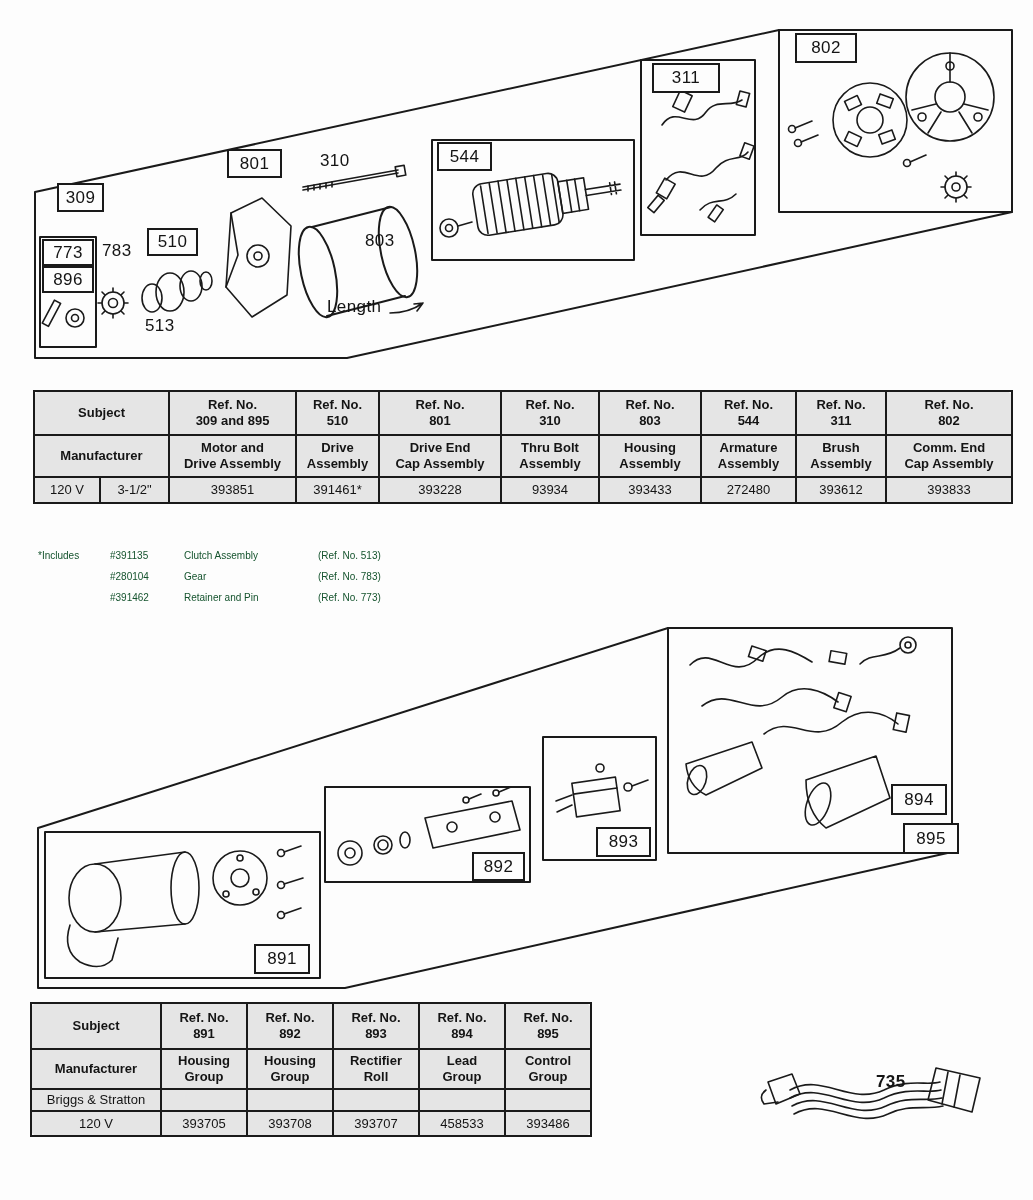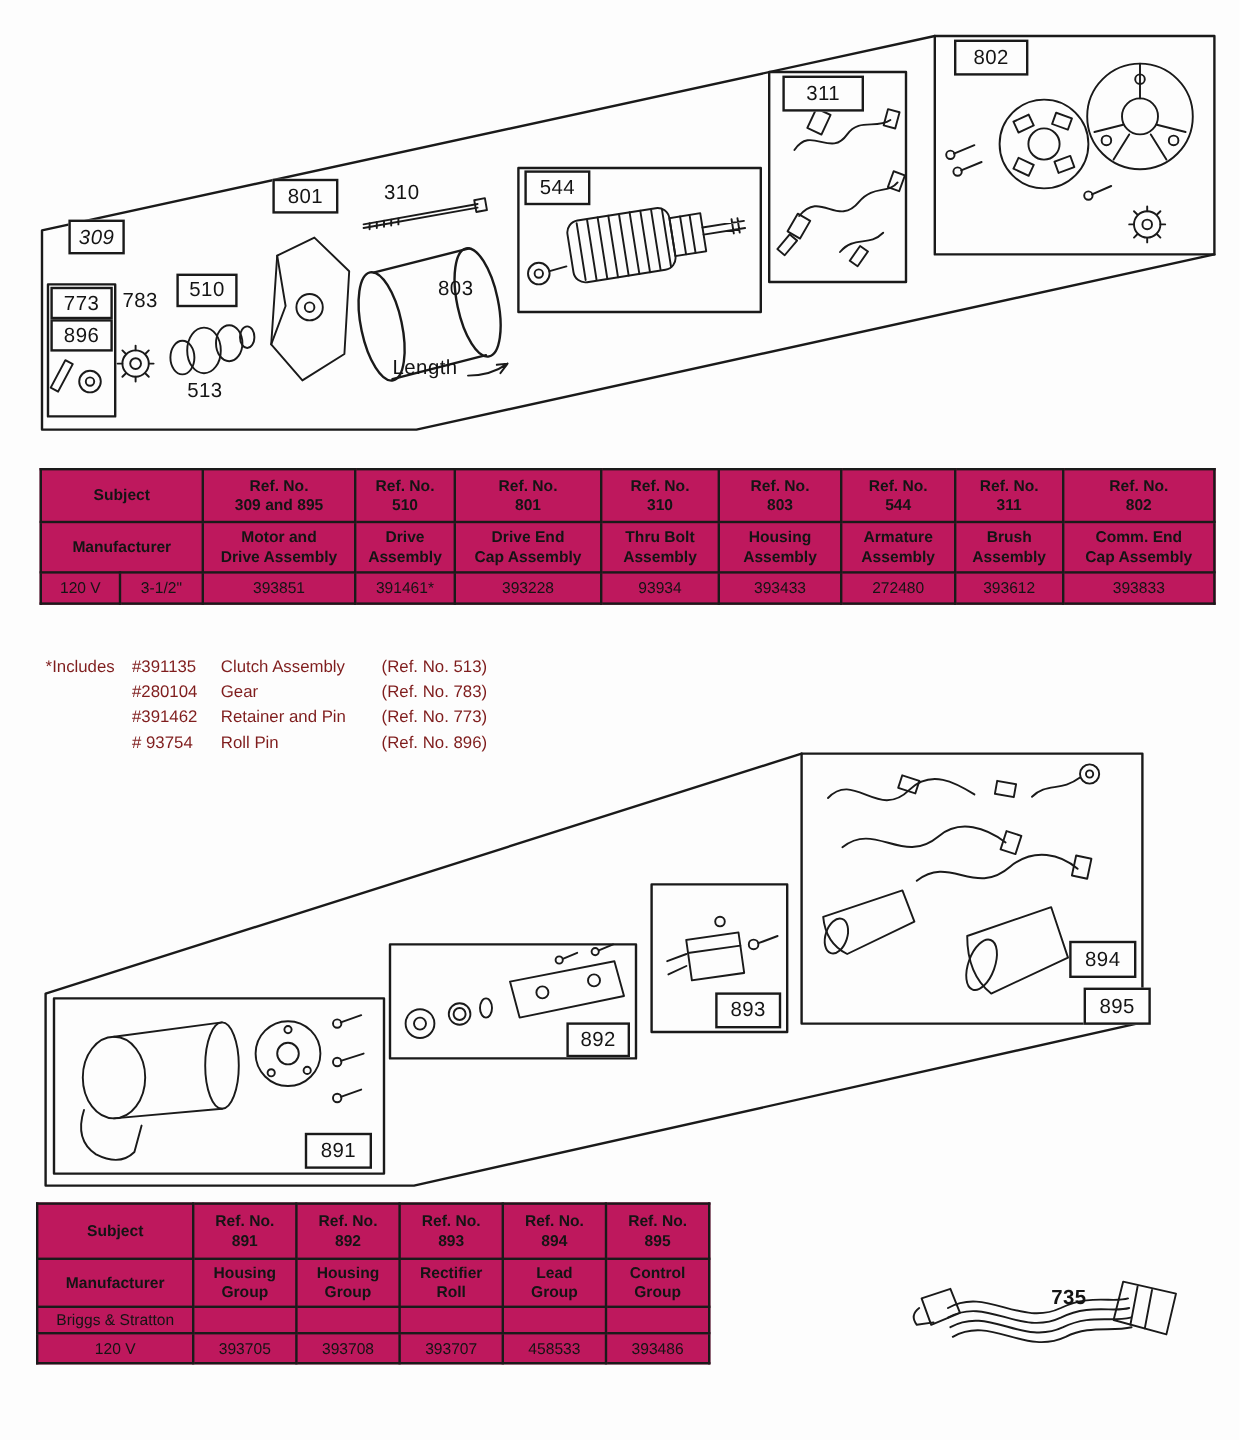--- a/index.html
+++ b/index.html
@@ -18,31 +18,32 @@
     position:absolute; font-size:17px; letter-spacing:.4px;
     color:#141414; white-space:nowrap;
   }
   .callout.boxed {
     border:2px solid #1a1a1a; background:#fdfdfd;
     display:flex; align-items:center; justify-content:center;
   }
 
   table.parts {
     position:absolute; border-collapse:collapse; table-layout:fixed;
-    background:#be185d;
+    background:#e5e5e5;
+    border-radius:10px;
   }
   table.parts td {
     border:2px solid #1a1a1a; text-align:center; vertical-align:middle;
     white-space:pre-line; padding:2px 3px;
     font-size:13px; line-height:1.25; color:#141414;
   }
   td.hdr { font-weight:bold; }
   td.val { font-size:13.5px; }
 
-  .footnote { position:absolute; font-size:14px; color:#7f1d1d; }
+  .footnote { position:absolute; font-size:10px; color:#14532d; }
   .footnote .frow { display:grid; grid-template-columns:72px 74px 134px auto; line-height:21px; }
 </style>
 </head>
 <body>
 
 <div class="page">
 
   <svg class="art" width="1033" height="1200" viewBox="0 0 1033 1200">
 
     <g>
@@ -216,26 +217,26 @@
         <path class="ln1" d="M792 1106 C824 1088 852 1122 886 1106 C908 1095 926 1102 942 1098"></path>
         <path class="ln1" d="M794 1114 C826 1096 854 1130 888 1114 C908 1104 926 1110 943 1106"></path>
         <path class="ln1" d="M768 1082 L792 1074 L800 1094 L776 1104 Z"></path>
         <path class="ln1" d="M766 1090 Q758 1096 764 1104 L778 1102"></path>
         <path class="ln1" d="M936 1068 L980 1078 L972 1112 L928 1100 Z"></path>
         <path class="ln1" d="M948 1072 L942 1104 M960 1075 L954 1107"></path>
       </g>
     </g>
   </svg>
 
-  <div class="callout boxed" style="left:57px;top:183px;width:47px;height:29px;font-style:italic;">309</div>
+  <div class="callout boxed" style="left:57px;top:183px;width:47px;height:29px;">309</div>
   <div class="callout boxed" style="left:42px;top:239px;width:52px;height:27px;">773</div>
   <div class="callout boxed" style="left:42px;top:266px;width:52px;height:27px;">896</div>
   <div class="callout" style="left:102px;top:241px;">783</div>
   <div class="callout boxed" style="left:147px;top:228px;width:51px;height:28px;">510</div>
-  <div class="callout" style="left:156px;top:316px;">513</div>
+  <div class="callout" style="left:145px;top:316px;">513</div>
   <div class="callout boxed" style="left:227px;top:149px;width:55px;height:29px;">801</div>
   <div class="callout" style="left:320px;top:151px;">310</div>
   <div class="callout boxed" style="left:437px;top:142px;width:55px;height:29px;">544</div>
   <div class="callout" style="left:365px;top:231px;">803</div>
   <div class="callout" style="left:327px;top:297px;">Length</div>
   <div class="callout boxed" style="left:652px;top:63px;width:68px;height:30px;">311</div>
   <div class="callout boxed" style="left:795px;top:33px;width:62px;height:30px;">802</div>
 
   <table class="parts" style="left:33px; top:390px; width:978px;">
     <colgroup>
@@ -316,26 +317,20 @@
       <span>#280104</span>
       <span>Gear</span>
       <span>(Ref. No. 783)</span>
     </div>
     <div class="frow">
       <span></span>
       <span>#391462</span>
       <span>Retainer and Pin</span>
       <span>(Ref. No. 773)</span>
     </div>
-    <div class="frow">
-      <span></span>
-      <span># 93754</span>
-      <span>Roll Pin</span>
-      <span>(Ref. No. 896)</span>
-    </div>
   </div>
 
   <div class="callout boxed" style="left:254px;top:944px;width:56px;height:30px;">891</div>
   <div class="callout boxed" style="left:472px;top:852px;width:53px;height:29px;">892</div>
   <div class="callout boxed" style="left:596px;top:827px;width:55px;height:30px;">893</div>
   <div class="callout boxed" style="left:891px;top:784px;width:56px;height:31px;">894</div>
   <div class="callout boxed" style="left:903px;top:823px;width:56px;height:31px;">895</div>
   <div class="callout" style="left:876px;top:1072px;font-weight:bold;">735</div>
 
   <table class="parts" style="left:30px; top:1002px; width:560px;">

